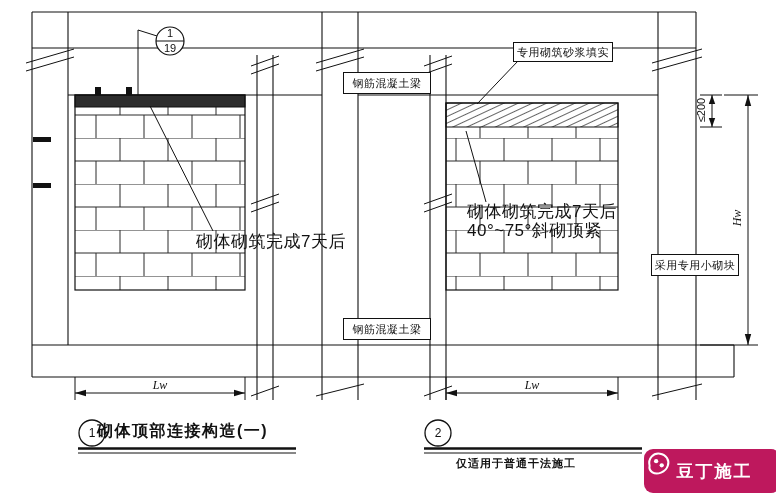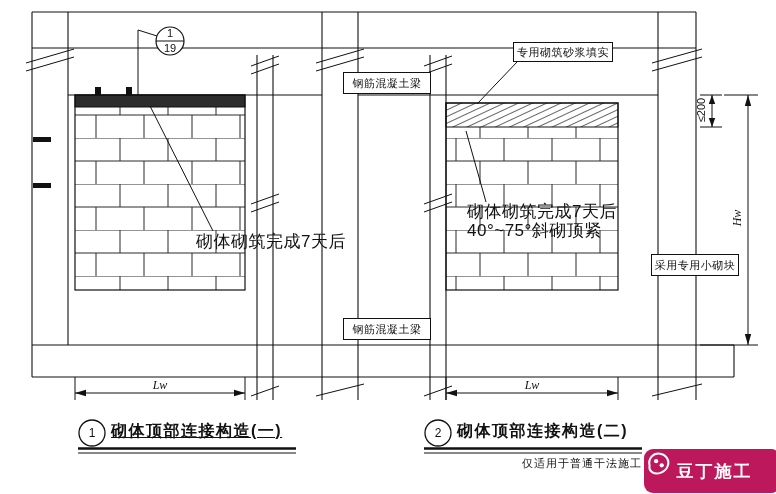--- a/index.html
+++ b/index.html
@@ -14,21 +14,21 @@
     display:flex;align-items:center;justify-content:center;
     font-size:11px;letter-spacing:.5px;white-space:nowrap;
   }
   .note{position:absolute;font-size:17px;line-height:17px;letter-spacing:.5px;white-space:nowrap;}
   .note div{white-space:nowrap;}
   .dim-it{font-family:"Liberation Serif", serif;font-style:italic;font-size:12px;}
   .rot{transform:rotate(-90deg);}
   .center{text-align:center;}
   .circ-num{position:absolute;text-align:center;font-size:11px;line-height:13px;}
   .title-text{position:absolute;font-size:16px;font-weight:bold;letter-spacing:1.5px;white-space:nowrap;}
-  .subtitle{position:absolute;font-size:11px;font-weight:normal;letter-spacing:1px;white-space:nowrap;text-align:right;}
+  .subtitle{position:absolute;font-size:11px;font-weight:bold;letter-spacing:1px;white-space:nowrap;text-align:left;}
   #logo{
     position:absolute;left:644px;top:449px;width:136px;height:44px;
     background:#be185d;border-radius:9px;display:flex;align-items:center;
     justify-content:center;gap:5px;
   }
   #logo .logo-text{color:#fff;font-size:17px;font-weight:bold;letter-spacing:2px;white-space:nowrap;}
 </style>
 </head>
 <body>
 
@@ -135,23 +135,22 @@
     <div>砌体砌筑完成7天后</div>
     <div>40°~75°斜砌顶紧</div>
   </div>
 
   <div class="abs center rot" style="left:680px;top:103px;width:44px;height:14px;font-size:11px;">≤200</div>
   <div class="abs center rot dim-it" style="left:721px;top:211px;width:32px;height:14px;">Hw</div>
   <div class="abs center dim-it" style="left:144px;top:378px;width:32px;height:14px;">Lw</div>
   <div class="abs center dim-it" style="left:516px;top:378px;width:32px;height:14px;">Lw</div>
 
   <div class="circ-num" style="left:84px;top:427px;width:16px;font-size:12px;">1</div>
-  <div class="title-text" style="left:111px;top:421px;text-decoration:underline;">砌体顶部连接构造(一)</div>
+  <div class="title-text" style="left:97px;top:421px;">砌体顶部连接构造(一)</div>
   <div class="circ-num" style="left:430px;top:427px;width:16px;font-size:12px;">2</div>
-  <div class="title-text" style="left:457px;top:421px;">砌体顶部连接构造(二)</div>
   <div class="subtitle" style="left:456px;top:456px;width:186px;">仅适用于普通干法施工</div>
 
   <div id="logo">
     <span style="display:flex;">
       <svg width="28" height="28" viewBox="0 0 30 30">
         <path d="M6 18 C4 10 10 4 17 5 C24 6 27.5 12 25.5 18 C23.2 25 14 28.2 9 25 C5 22.5 6 18 6 18 Z" fill="none" stroke="#fff" stroke-width="2.2"></path>
         <circle cx="13" cy="13" r="2.3" fill="#fff"></circle>
         <circle cx="19" cy="17.5" r="2.3" fill="#fff"></circle>
       </svg>
     </span>

